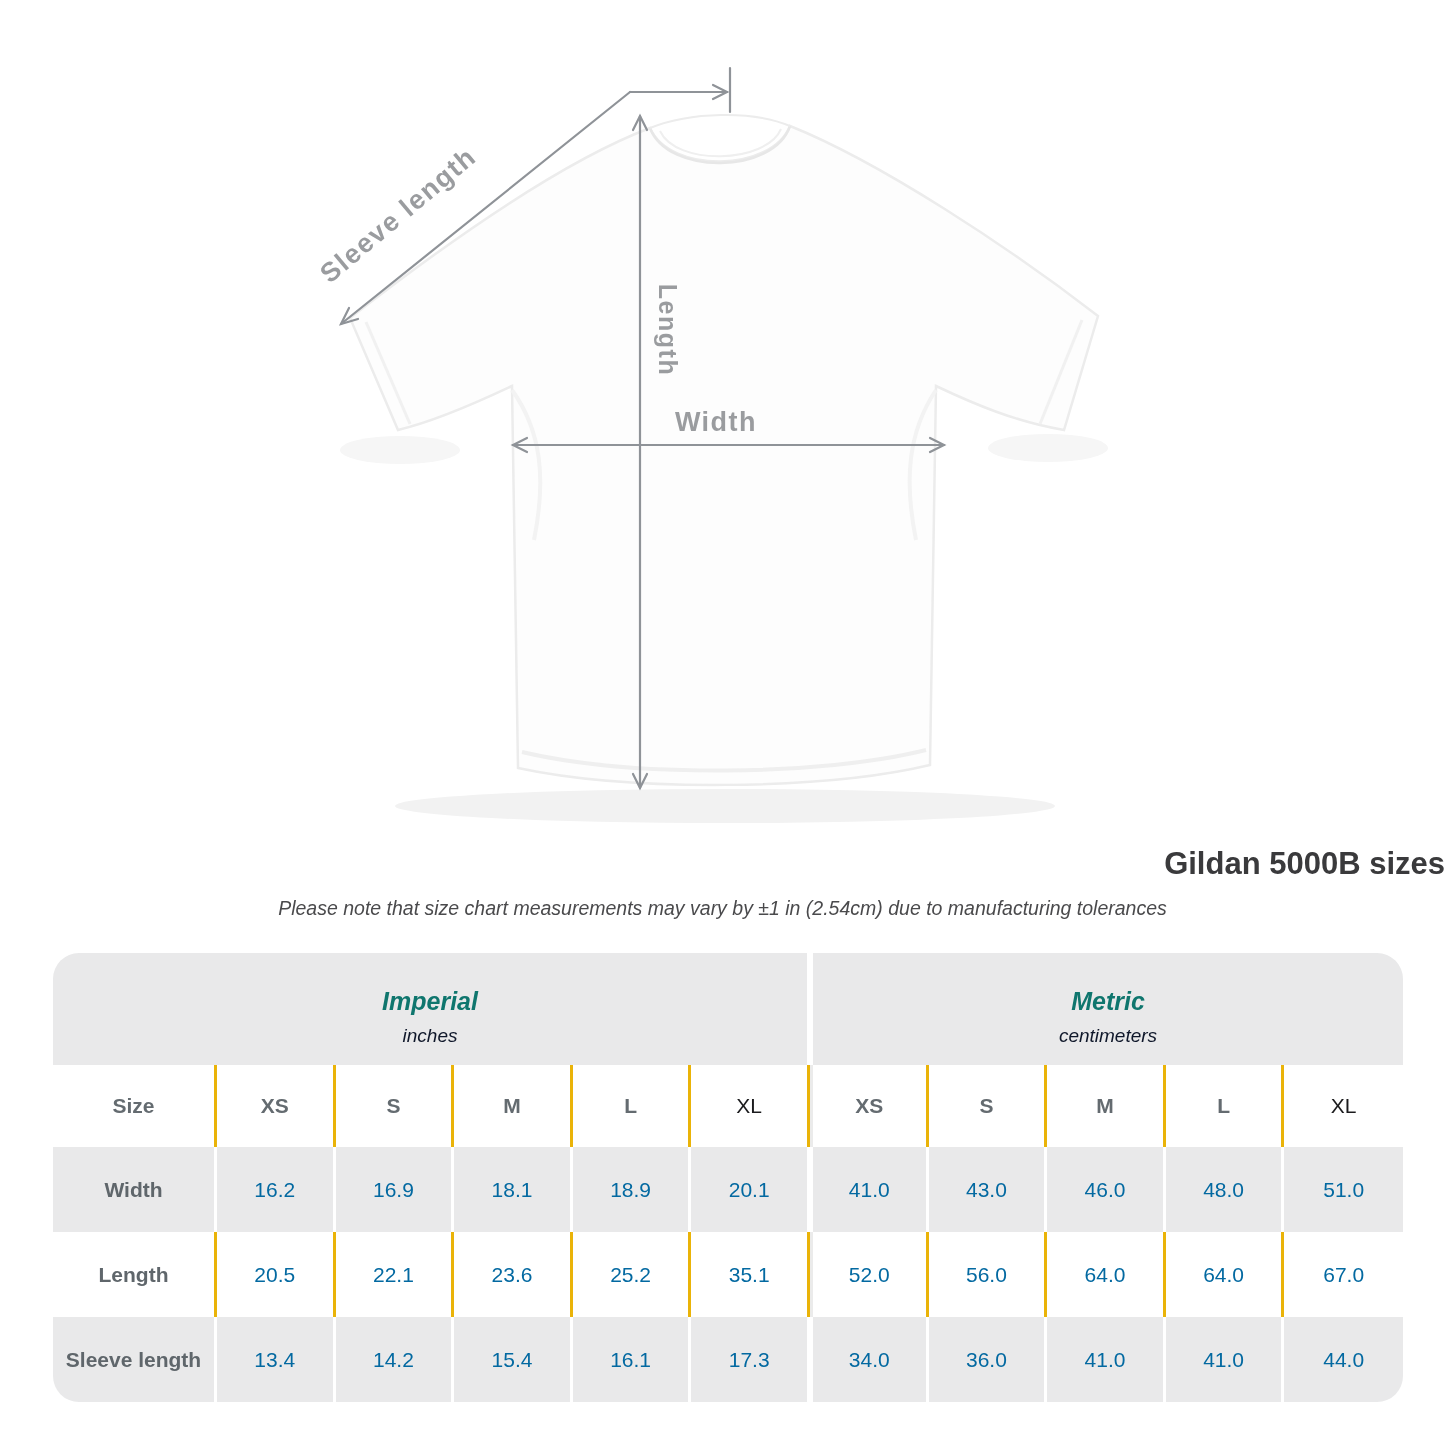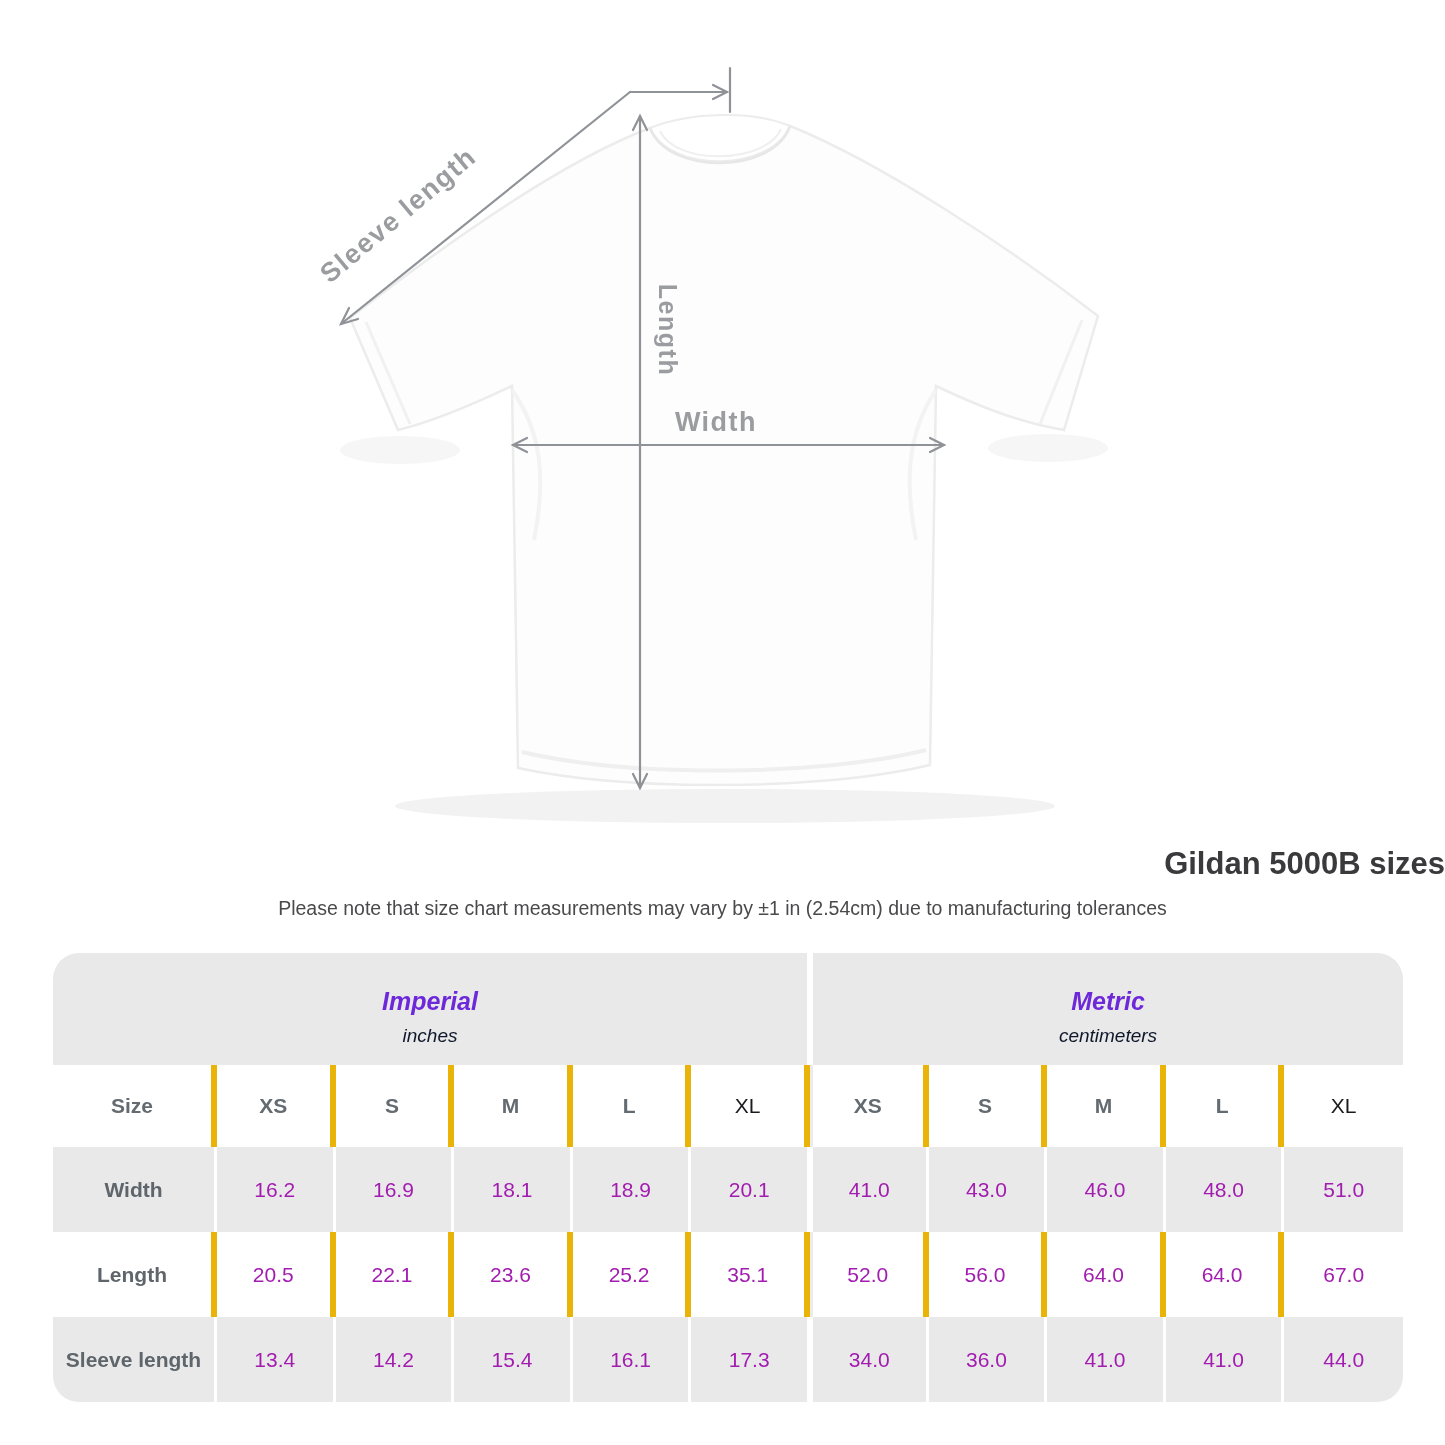--- a/index.html
+++ b/index.html
@@ -21,61 +21,61 @@
 
   
   .page-title {
     position: absolute; top: 846px; left: 0; width: 100%;
     text-align: right;
     font-size: 31px; font-weight: bold; color: #3a3a3c;
   }
   .page-subtitle {
     position: absolute; top: 897px; left: 0; width: 100%;
     text-align: center;
-    font-size: 19.5px; color: #4a4a4c;
+    font-size: 19.5px; font-style: italic; color: #4a4a4c;
   }
 
   
   .size-table {
     position: absolute; top: 953px; left: 53px; width: 1350px;
   }
   .group-row {
     display: grid;
     grid-template-columns: 754px 1fr;
     column-gap: 6px;
     height: 112px;
   }
   .group-cell {
     background: #e9e9ea;
     display: flex; flex-direction: column;
     align-items: center; justify-content: center;
   }
   .group-cell.left  { border-top-left-radius: 26px; }
   .group-cell.right { border-top-right-radius: 26px; }
   .group-name {
-    font-size: 25px; font-weight: bold; font-style: italic; color: #6d28d9; margin-top: 16px;
+    font-size: 25px; font-weight: bold; font-style: italic; color: #0f766e; margin-top: 16px;
   }
   .group-unit {
     margin-top: 9px;
     font-size: 19px; font-style: italic; color: #0f172a;
   }
 
   .t-row {
     display: grid;
     grid-template-columns: 164px repeat(10, 1fr);
   }
   .t-row .cell {
     display: flex; align-items: center; justify-content: center;
-    font-size: 21px; color: #a21caf;
+    font-size: 21px; color: #0369a1;
   }
   .row-sizes { height: 82px; }
   .row-data  { height: 85px; }
 
   
-  .row-white .cell { background: #ffffff; border-right: 6px solid #eab308; }
+  .row-white .cell { background: #ffffff; border-right: 3px solid #eab308; }
   .row-gray  .cell { background: #e9e9ea; border-right: 3px solid #ffffff; }
   .row-white .cell.gstart { border-left: 3px solid #ebebeb; }
   .row-gray  .cell.gstart { border-left: 3px solid #ffffff; }
   .t-row .cell:last-child { border-right: none; }
 
   .cell.rowlabel { font-weight: bold; color: #5f666b; }
   .cell.hdr      { font-weight: bold; color: #646b70; }
   .cell.hdr-xl   { font-weight: normal; color: #1b1b1d; }
 
   .row-last .cell:first-child { border-bottom-left-radius: 26px; }

